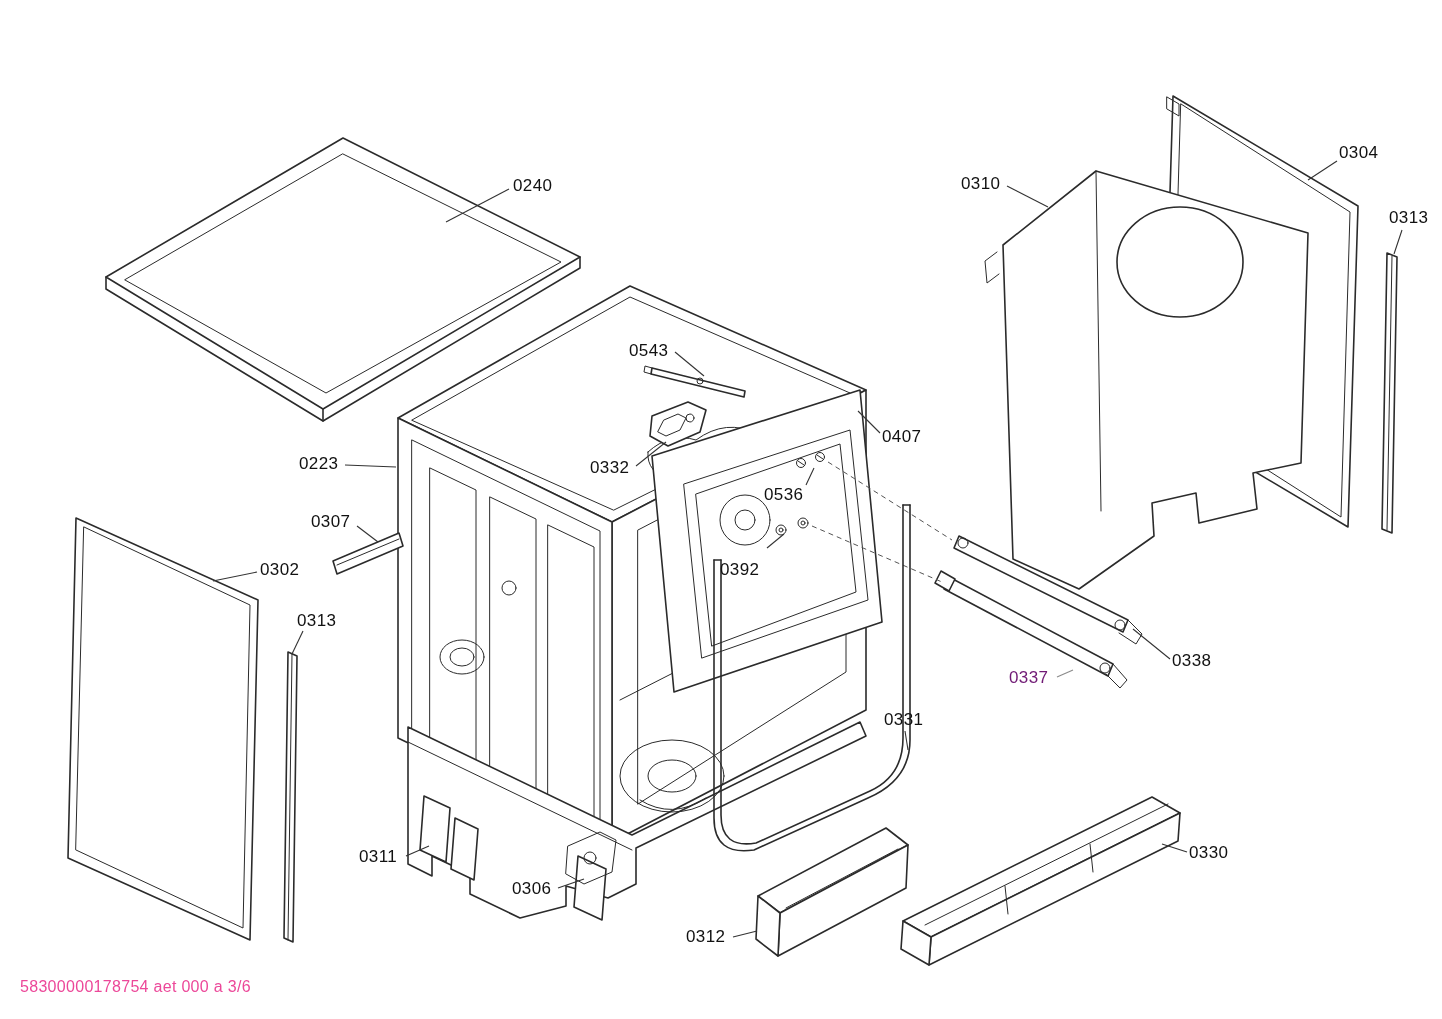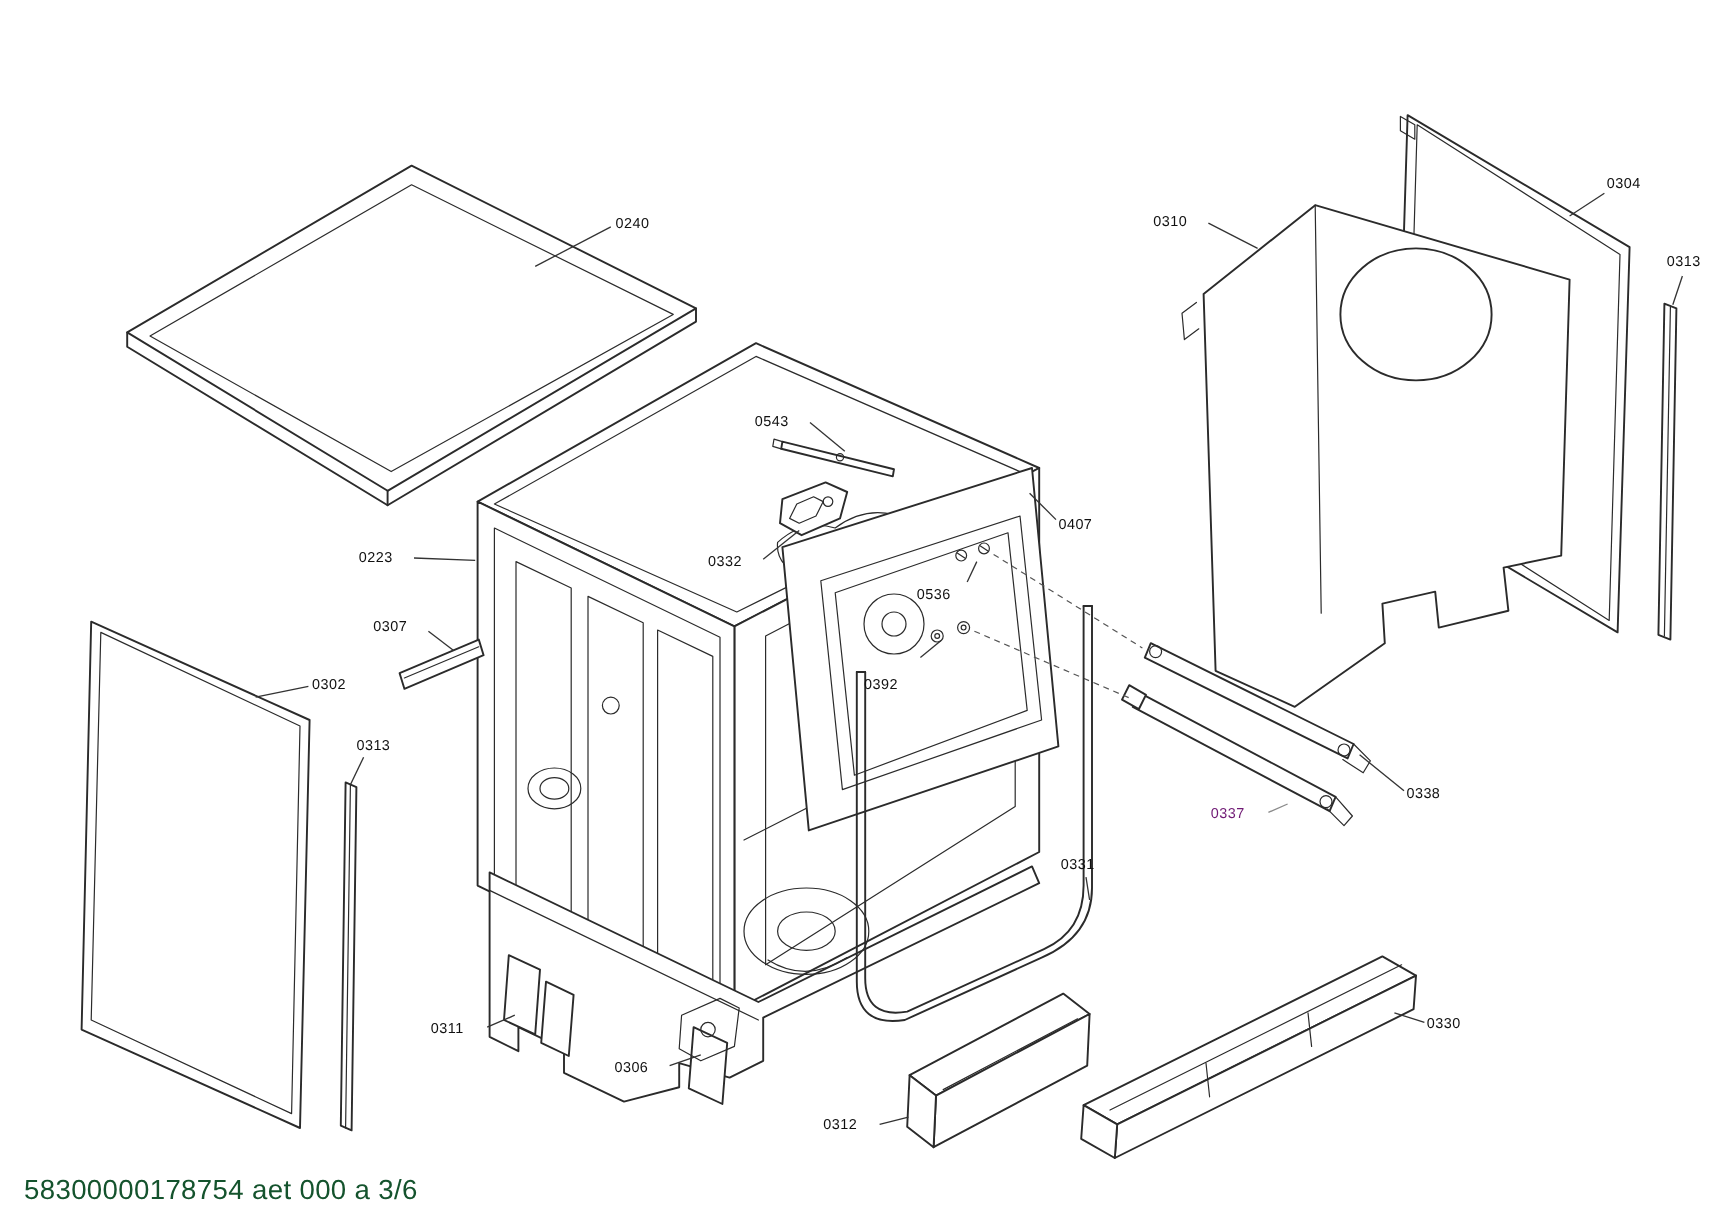--- a/index.html
+++ b/index.html
@@ -4,27 +4,27 @@
 <style>
   * { margin:0; padding:0; box-sizing:border-box; }
   html,body { background:#ffffff; }
   .page {
     position:relative; width:1442px; height:1019px;
     background:#ffffff; overflow:hidden;
     font-family:"Liberation Sans", sans-serif;
   }
   .art { position:absolute; left:0; top:0; width:1442px; height:1019px; }
   .label {
-    position:absolute; font-size:12px; color:#111111;
+    position:absolute; font-size:17px; color:#111111;
     letter-spacing:0.4px; white-space:nowrap; line-height:20px;
   }
   .label.muted { color:#701a75; }
   .footer {
     position:absolute; left:20px; top:978px;
-    font-size:23px; color:#14532d; letter-spacing:0.3px;
+    font-size:16px; color:#ec4899; letter-spacing:0.3px;
   }
   
   .s  { stroke:#2b2b2b; stroke-width:1.6; fill:#ffffff; stroke-linejoin:round; stroke-linecap:round; }
   .t  { stroke:#2b2b2b; stroke-width:1;   fill:none;    stroke-linejoin:round; stroke-linecap:round; }
   .o  { stroke:#2b2b2b; stroke-width:1.6; fill:none;    stroke-linejoin:round; stroke-linecap:round; }
   .leader { stroke:#333333; stroke-width:1.1; fill:none; }
   .leader.muted { stroke:#8a8a8a; }
   .dash { stroke:#555555; stroke-width:1; fill:none; stroke-dasharray:5 4; }
 </style>
 </head>

